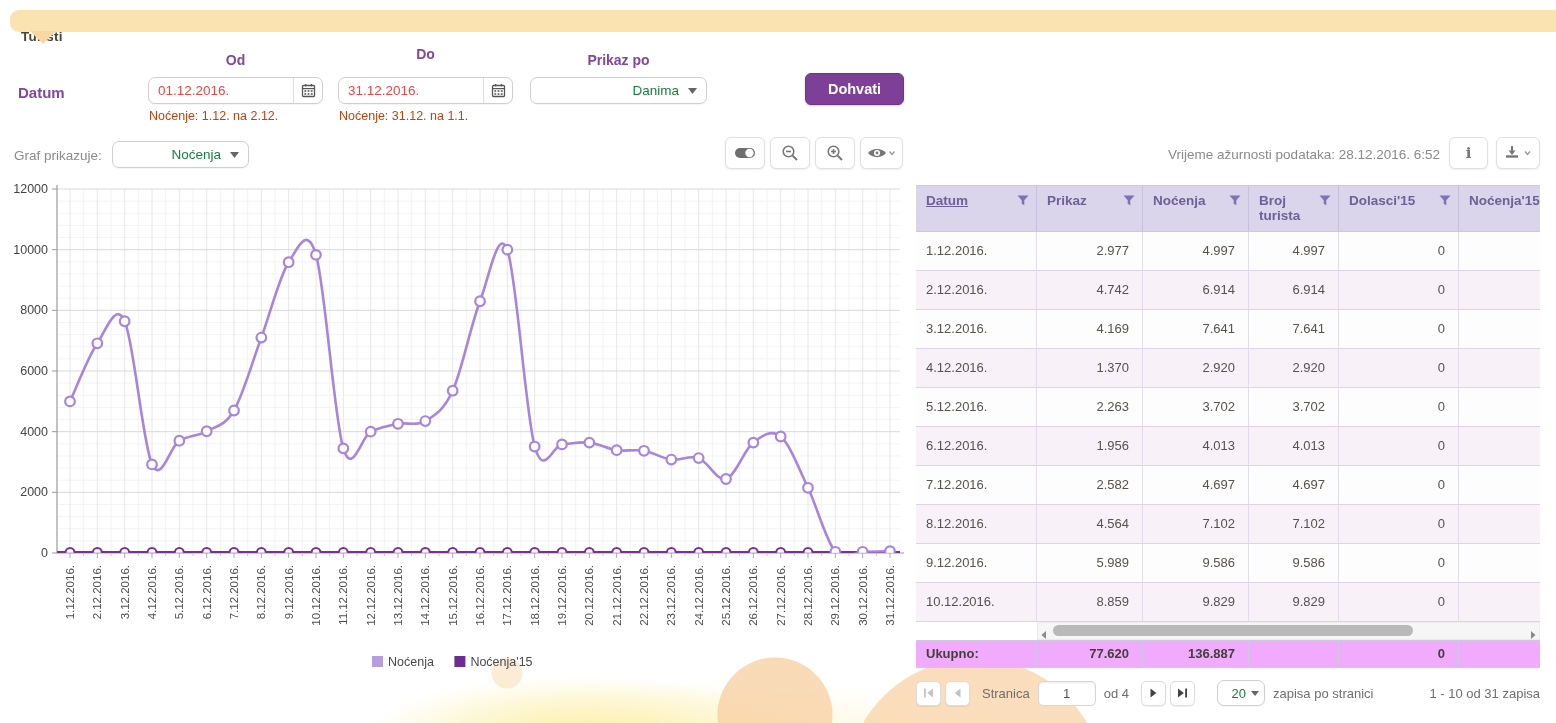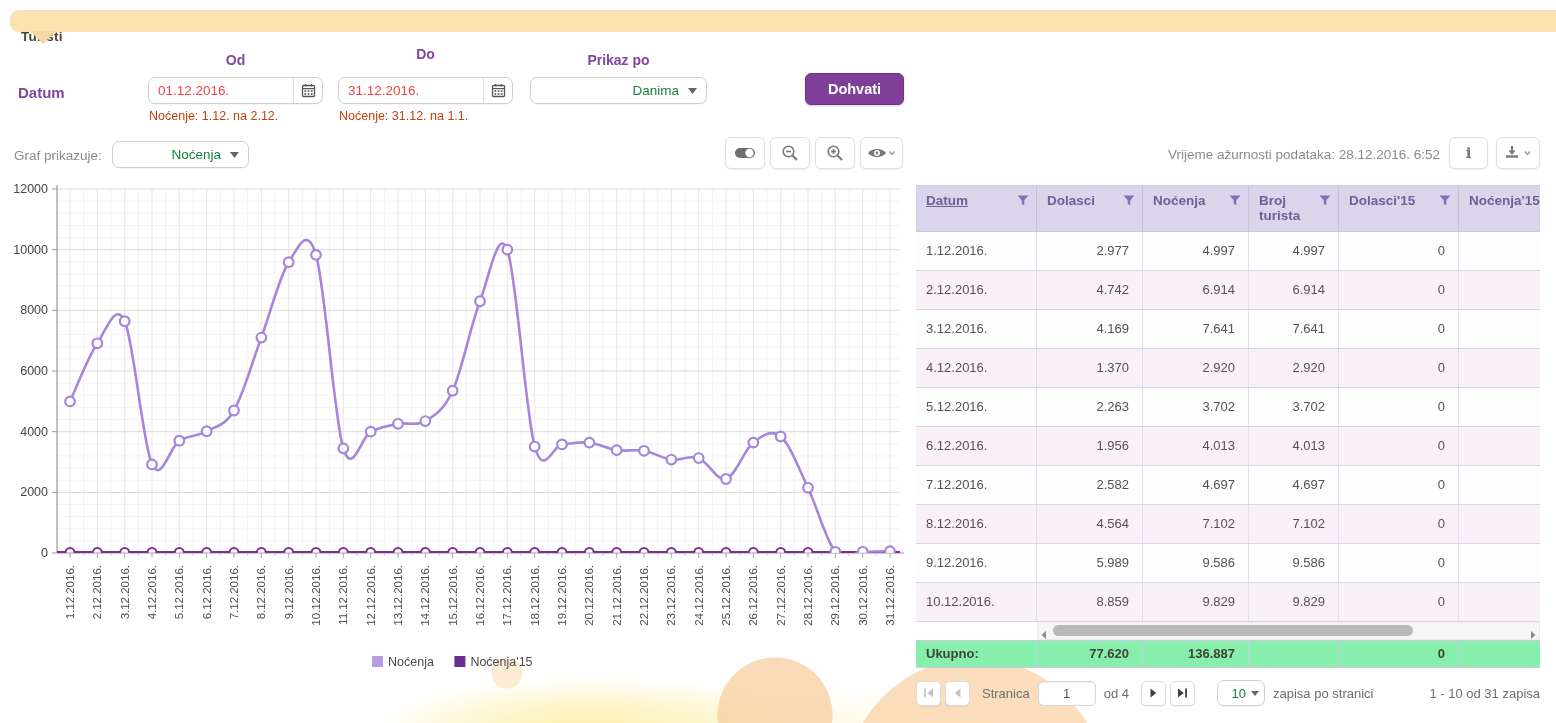--- a/index.html
+++ b/index.html
@@ -55,21 +55,21 @@
   .trow.alt { background:#f8f1f8; }
   .tcell { flex:0 0 auto; font-size:13px; color:#56524d; line-height:38px; border-right:1px solid #e3dcec; white-space:nowrap; overflow:hidden; }
   .tcell.date { padding-left:10px; text-align:left; }
   .tcell.num { padding-right:13px; text-align:right; }
   .scrollrow { display:flex; height:18px; }
   .scroll-spacer { width:121px; }
   .scroll-track { position:relative; flex:1; background:#f6f6f6; border:1px solid #ececec; }
   .scroll-thumb { position:absolute; left:15px; top:2px; width:360px; height:11px; background:#b9b9b9; border-radius:6px; cursor:pointer; }
   .scroll-arrow { position:absolute; top:3px; cursor:pointer; }
   .scroll-arrow.left { left:2px; } .scroll-arrow.right { right:2px; }
-  .gfoot { display:flex; height:28px; background:#86efac; border-top:1px solid #cfc6e2; border-bottom:1px solid #cfc6e2; overflow:hidden; }
+  .gfoot { display:flex; height:28px; background:#f0abfc; border-top:1px solid #cfc6e2; border-bottom:1px solid #cfc6e2; overflow:hidden; }
   .fcell { flex:0 0 auto; font-size:13px; font-weight:bold; color:#43403a; line-height:26px; border-right:1px solid #cfc6e2; white-space:nowrap; overflow:hidden; }
   .fcell.label { padding-left:10px; }
   .fcell.num { padding-right:13px; text-align:right; }
 
   
   .pager { left:916px; top:679px; width:624px; height:28px; display:flex; align-items:center; }
   .pbtn { width:25px; height:25px; background:#fff; border:1px solid #dcdcdc; border-radius:5px; box-shadow:0 1px 1px rgba(0,0,0,.06); display:flex; align-items:center; justify-content:center; cursor:pointer; flex:0 0 auto; }
   .pbtn + .pbtn { margin-left:4px; }
   .ptext { font-size:13px; color:#6e6e6e; white-space:nowrap; }
   .page-input { width:58px; height:25px; margin:0 8px; text-align:center; border:1px solid #d6d6d6; border-radius:5px; box-shadow:inset 0 1px 2px rgba(0,0,0,.08); font-family:"Liberation Sans",sans-serif; font-size:13px; color:#555; }
@@ -476,21 +476,21 @@
     <text x="388" y="488" font-size="12.5" fill="#4a4a4a" font-family="Liberation Sans,sans-serif">Noćenja</text>
     <rect x="454.4" y="478" width="11" height="11" fill="#6b2d8f"></rect>
     <text x="470.4" y="488" font-size="12.5" fill="#4a4a4a" font-family="Liberation Sans,sans-serif">Noćenja'15</text>
   </svg>
 
 <div class="abs grid">
   <div class="ghead" id="ghead">
       <div class="hcell" style="width: 121px;"><span class="sorted">Datum</span><svg width="12" height="11" viewBox="0 0 12 11">
           <polygon points="0.5,0.5 11.5,0.5 7.3,5.2 7.3,10.3 4.7,8.8 4.7,5.2" fill="#8071b4"></polygon>
         </svg></div>
-      <div class="hcell" style="width: 106px;"><span class="">Dolasci</span><svg width="12" height="11" viewBox="0 0 12 11">
+      <div class="hcell" style="width: 106px;"><span class="">Prikaz</span><svg width="12" height="11" viewBox="0 0 12 11">
           <polygon points="0.5,0.5 11.5,0.5 7.3,5.2 7.3,10.3 4.7,8.8 4.7,5.2" fill="#8071b4"></polygon>
         </svg></div>
       <div class="hcell" style="width: 106px;"><span class="">Noćenja</span><svg width="12" height="11" viewBox="0 0 12 11">
           <polygon points="0.5,0.5 11.5,0.5 7.3,5.2 7.3,10.3 4.7,8.8 4.7,5.2" fill="#8071b4"></polygon>
         </svg></div>
       <div class="hcell" style="width: 90px;"><span class="">Broj turista</span><svg width="12" height="11" viewBox="0 0 12 11">
           <polygon points="0.5,0.5 11.5,0.5 7.3,5.2 7.3,10.3 4.7,8.8 4.7,5.2" fill="#8071b4"></polygon>
         </svg></div>
       <div class="hcell" style="width: 120px;"><span class="">Dolasci'15</span><svg width="12" height="11" viewBox="0 0 12 11">
           <polygon points="0.5,0.5 11.5,0.5 7.3,5.2 7.3,10.3 4.7,8.8 4.7,5.2" fill="#8071b4"></polygon>
@@ -621,21 +621,21 @@
         <polygon points="2.5,1.5 2.5,10.5 8.3,6" fill="#414141"></polygon>
       </svg>
     </span>
   <span class="pbtn">
       <svg width="13" height="12" viewBox="0 0 13 12">
         <polygon points="2,1.5 2,10.5 7.8,6" fill="#414141"></polygon>
         <rect x="9.2" y="1.5" width="1.8" height="9" fill="#414141"></rect>
       </svg>
     </span>
   <span class="selectbox psel">
-    <span class="sel-text">10</span>
+    <span class="sel-text">20</span>
     <span class="sel-arrow" style="width:18px;">
         <svg width="8" height="5" viewBox="0 0 8 5">
           <polygon points="0,0 8,0 4,5" fill="#666"></polygon>
         </svg>
       </span>
   </span>
   <span class="ptext">zapisa po stranici</span>
   <span class="range-text">1 - 10 od 31 zapisa</span>
 </div>
 

